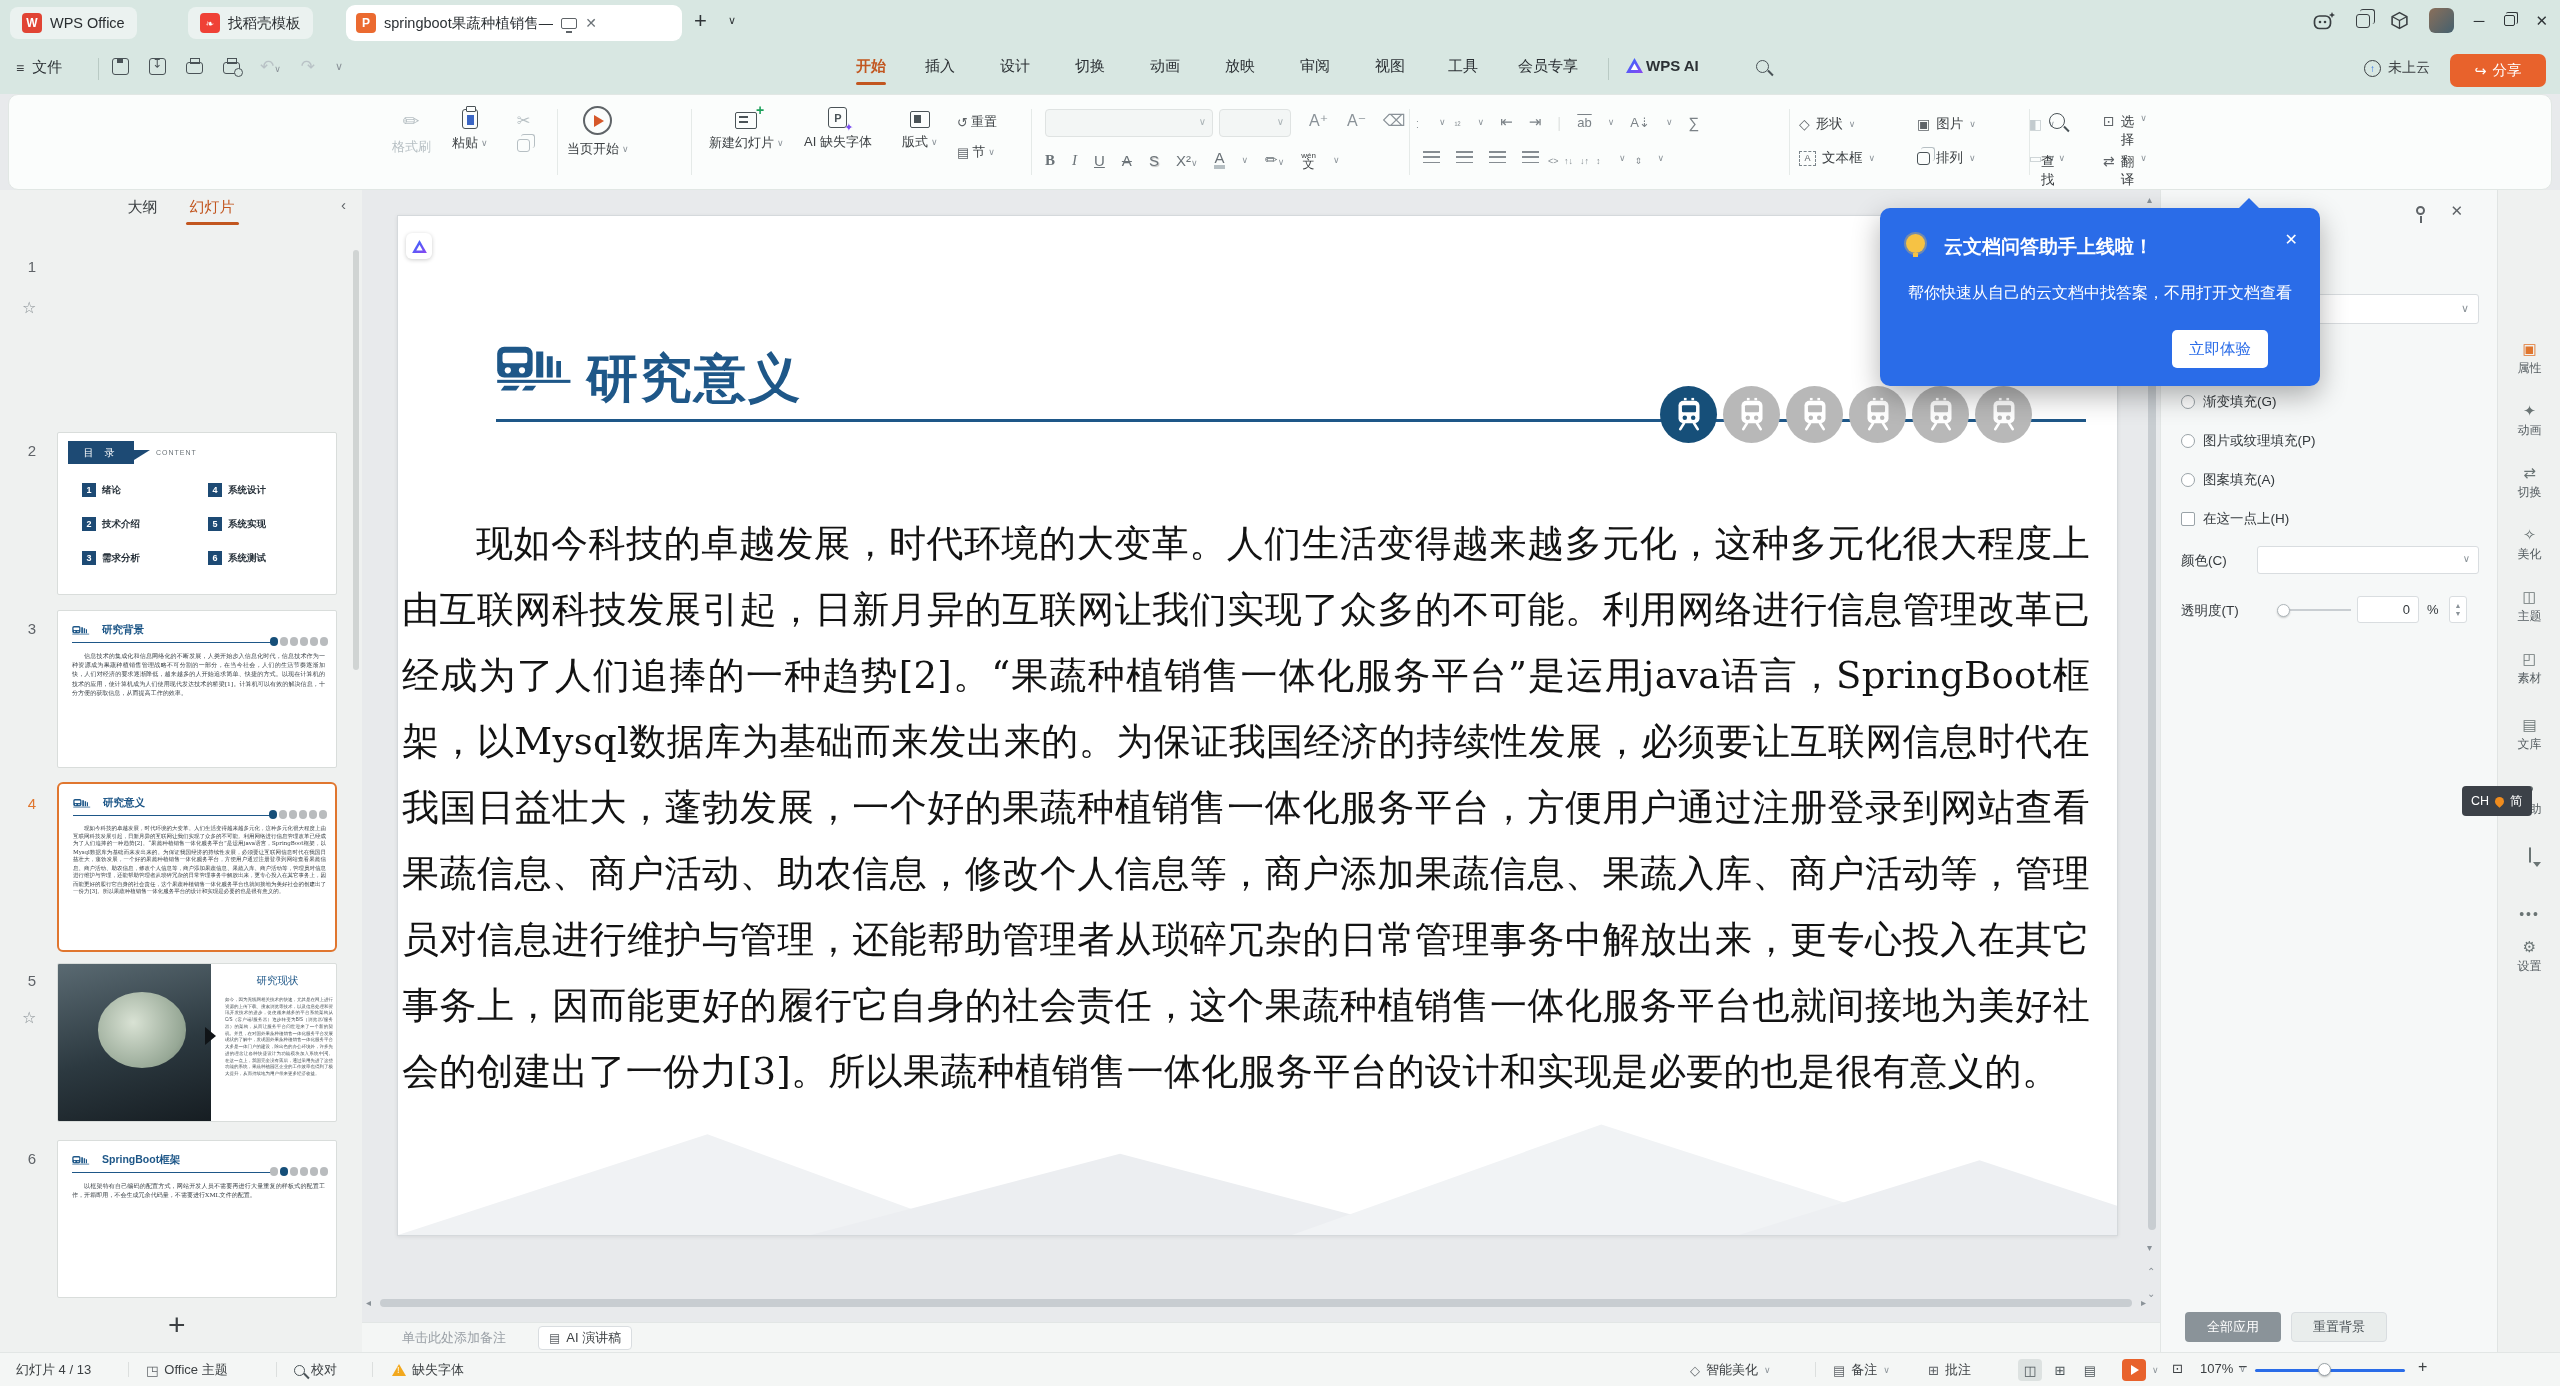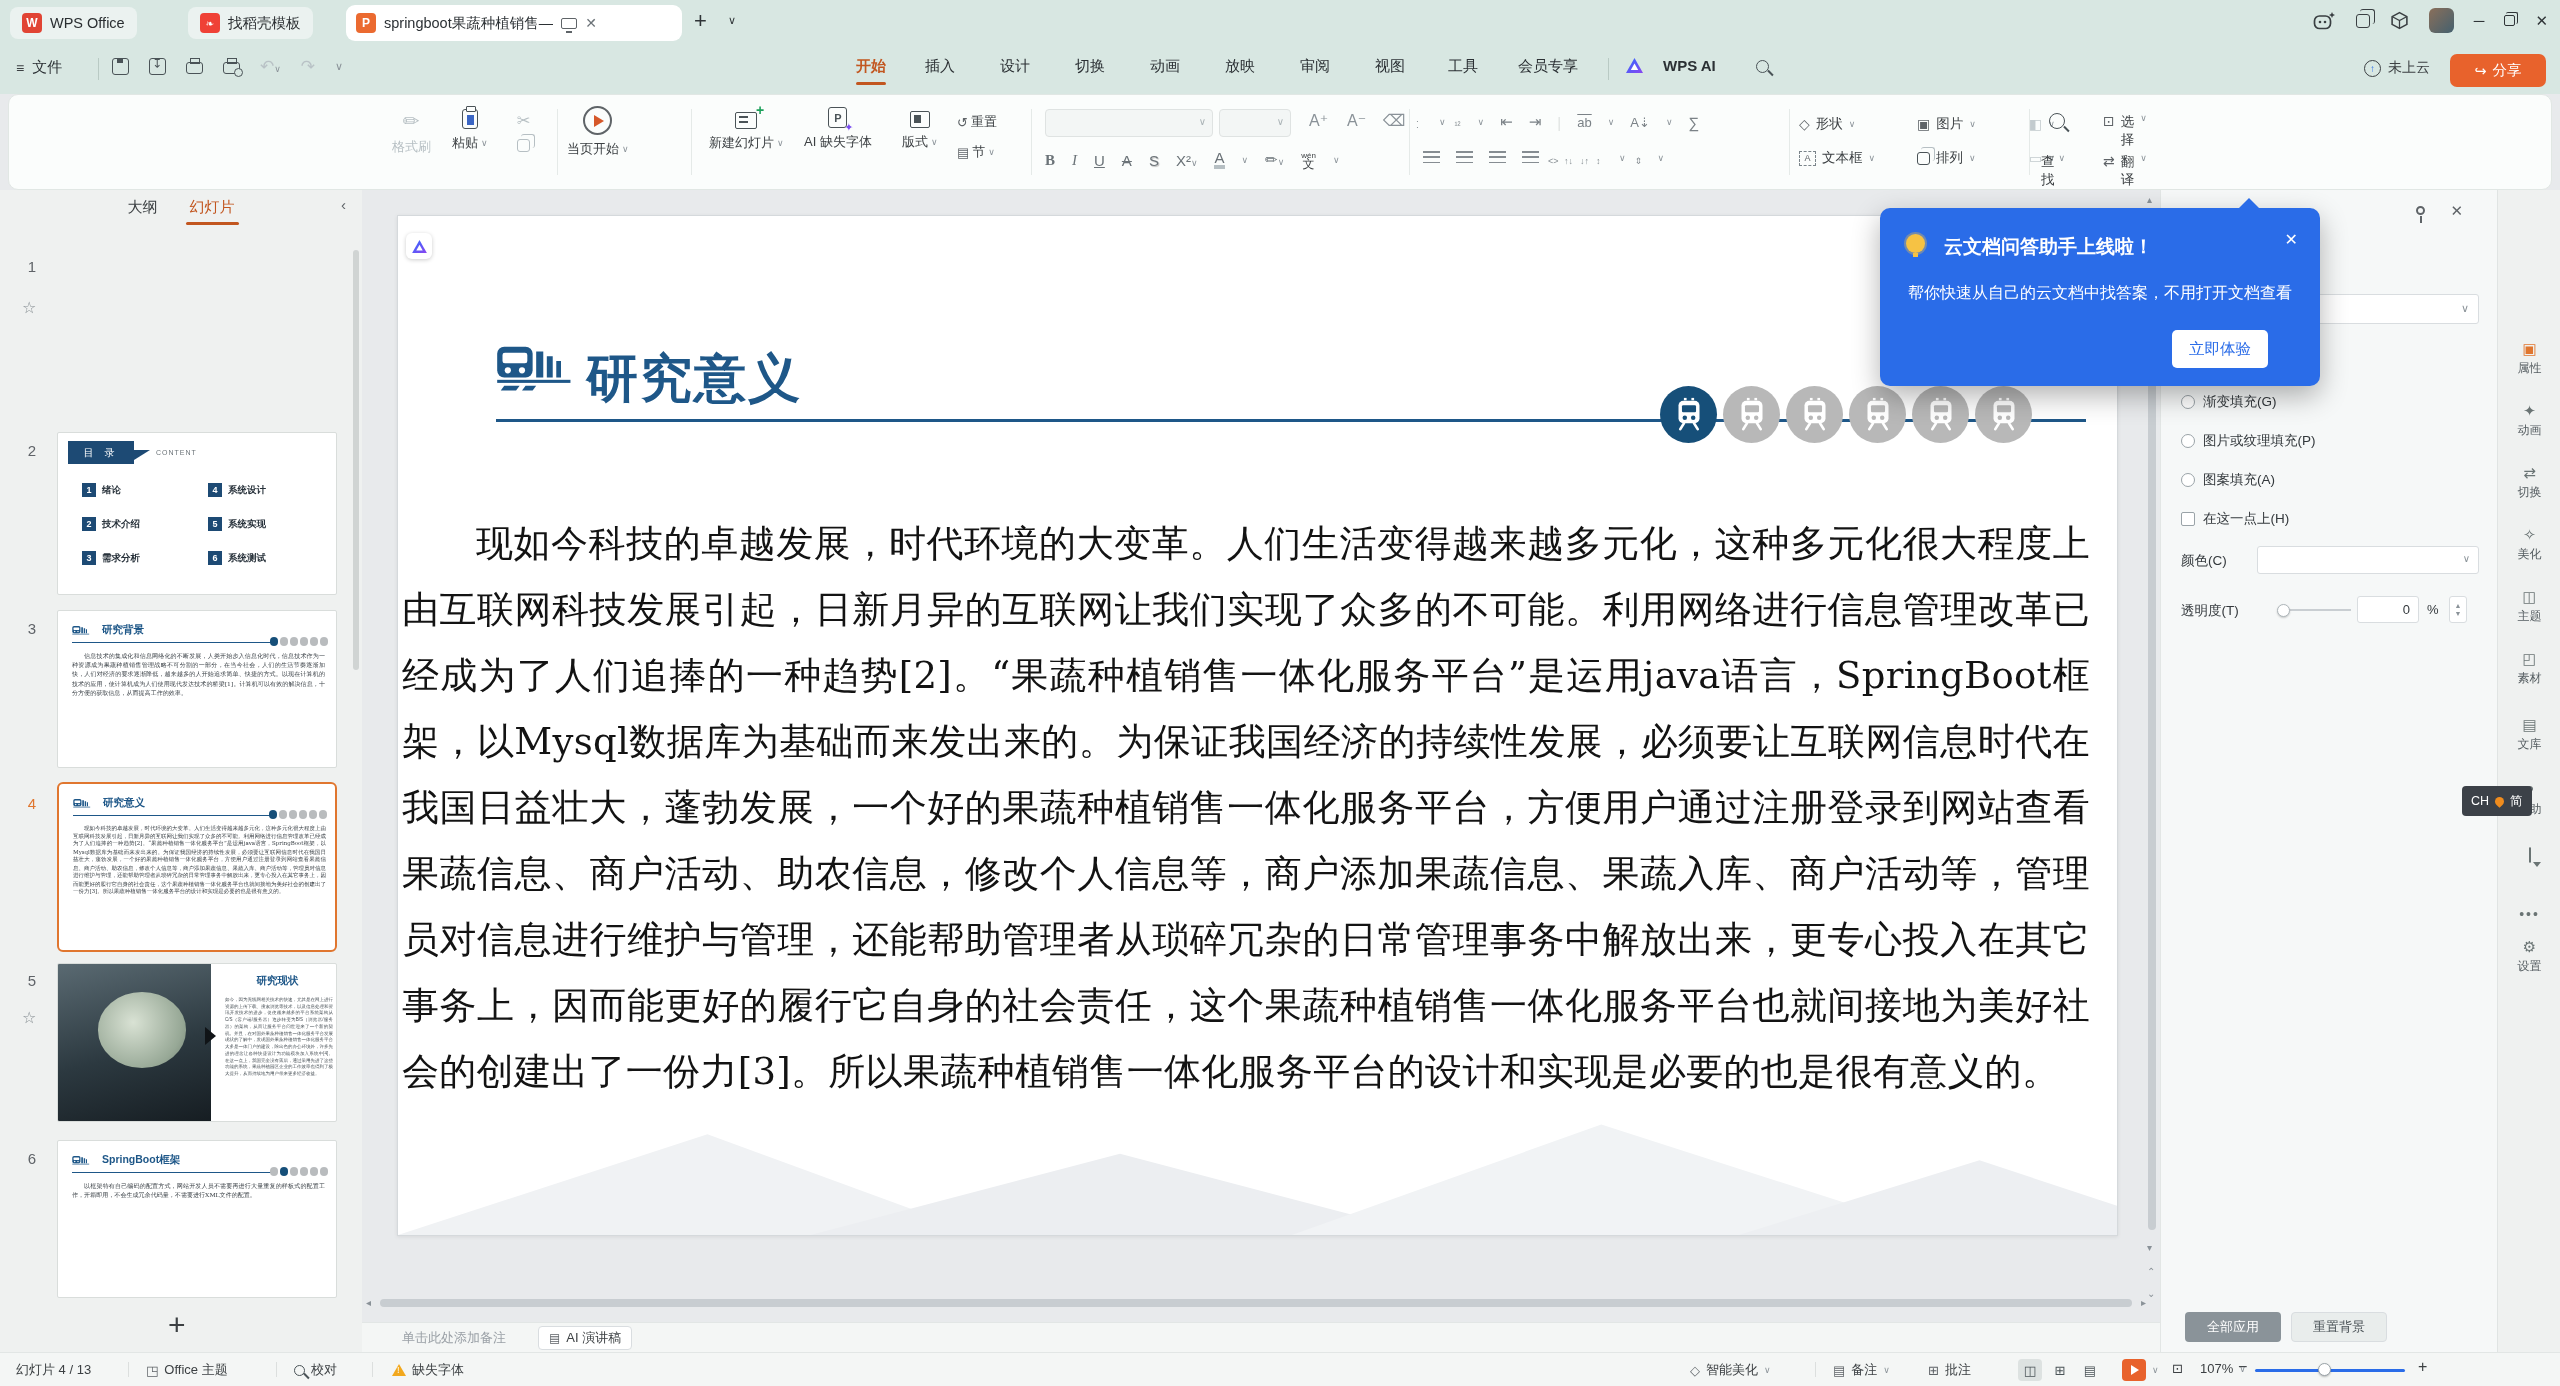--- a/index.html
+++ b/index.html
@@ -154,21 +154,21 @@
   .mini-body { position:absolute; left:14px; top:40px; width:460px; transform:scale(0.55);
                transform-origin:0 0; font-size:11px; line-height:17px; color:#3a4046; text-align:justify;
                font-family:"DejaVu Serif","Liberation Serif",serif; text-indent:2em; }
   .t5-photo { position:absolute; left:0; top:0; width:55%; height:100%;
               background:linear-gradient(165deg,#5a6a72 0%,#2c3940 55%,#161d22 100%); }
   .t5-photo::after { content:""; position:absolute; left:26%; top:18%; width:58%; height:48%;
                      border-radius:50%; background:radial-gradient(circle at 40% 40%,#d9e2d4,#97a896 70%,#6d7d6f); }
   .t5-arrow { position:absolute; left:53%; top:40%; border-top:9px solid transparent;
               border-bottom:9px solid transparent; border-left:11px solid #101417; }
   .t5-title { position:absolute; left:60%; top:10px; right:6px; text-align:center; font-size:10.5px;
-              font-weight:700; color:#1e5788; }
+              font-weight:400; color:#1e5788; }
   .t5-body { position:absolute; left:60%; top:32px; width:240px; transform:scale(0.45); transform-origin:0 0;
              font-size:10px; line-height:15px; color:#4a5258; text-align:justify; }
   #sb-plus { position:absolute; left:168px; font-size:30px; color:#3c4043; }
   #sb-scroll { position:absolute; right:3px; top:60px; width:6px; height:420px; border-radius:3px; background:#d0d4d3; }
 
   
   #canvas { position:absolute; left:362px; top:190px; width:1798px; height:1162px; background:#e8eaec; }
   #slide { position:absolute; left:35px; top:25px; width:1721px; height:1021px; background:#fff;
            border:1px solid #d5d9dc; box-shadow:0 1px 4px rgba(0,0,0,.08); }
   #ai-chip { position:absolute; left:8px; top:17px; width:26px; height:26px; background:#fff; border-radius:6px;
@@ -339,21 +339,21 @@
     <span class="rb-tab" style="left:925px;">插入</span>
     <span class="rb-tab" style="left:1000px;">设计</span>
     <span class="rb-tab" style="left:1075px;">切换</span>
     <span class="rb-tab" style="left:1150px;">动画</span>
     <span class="rb-tab" style="left:1225px;">放映</span>
     <span class="rb-tab" style="left:1300px;">审阅</span>
     <span class="rb-tab" style="left:1375px;">视图</span>
     <span class="rb-tab" style="left:1448px;">工具</span>
     <span class="rb-tab" style="left:1518px;">会员专享</span>
     <div class="v-div" style="left:1608px;"></div>
-    <div style="position:absolute;left:1626px;top:11px;display:flex;gap:20px;align-items:center;">
+    <div style="position:absolute;left:1626px;top:11px;display:flex;gap:3px;align-items:center;">
       <svg width="17" height="15" viewBox="0 0 17 15">
         <defs>
             <linearGradient id="g1" x1="0" y1="0" x2="1" y2="1">
           <stop offset="0" stop-color="#2f6bff"></stop>
               <stop offset="1" stop-color="#8a46f0"></stop>
             </linearGradient>
           </defs>
         <path d="M8.5 0 L17 15 H0 Z" fill="url(#g1)"></path>
           <path d="M8.5 5.5 L12.2 12 H4.8 Z" fill="#fff"></path>
       </svg>

